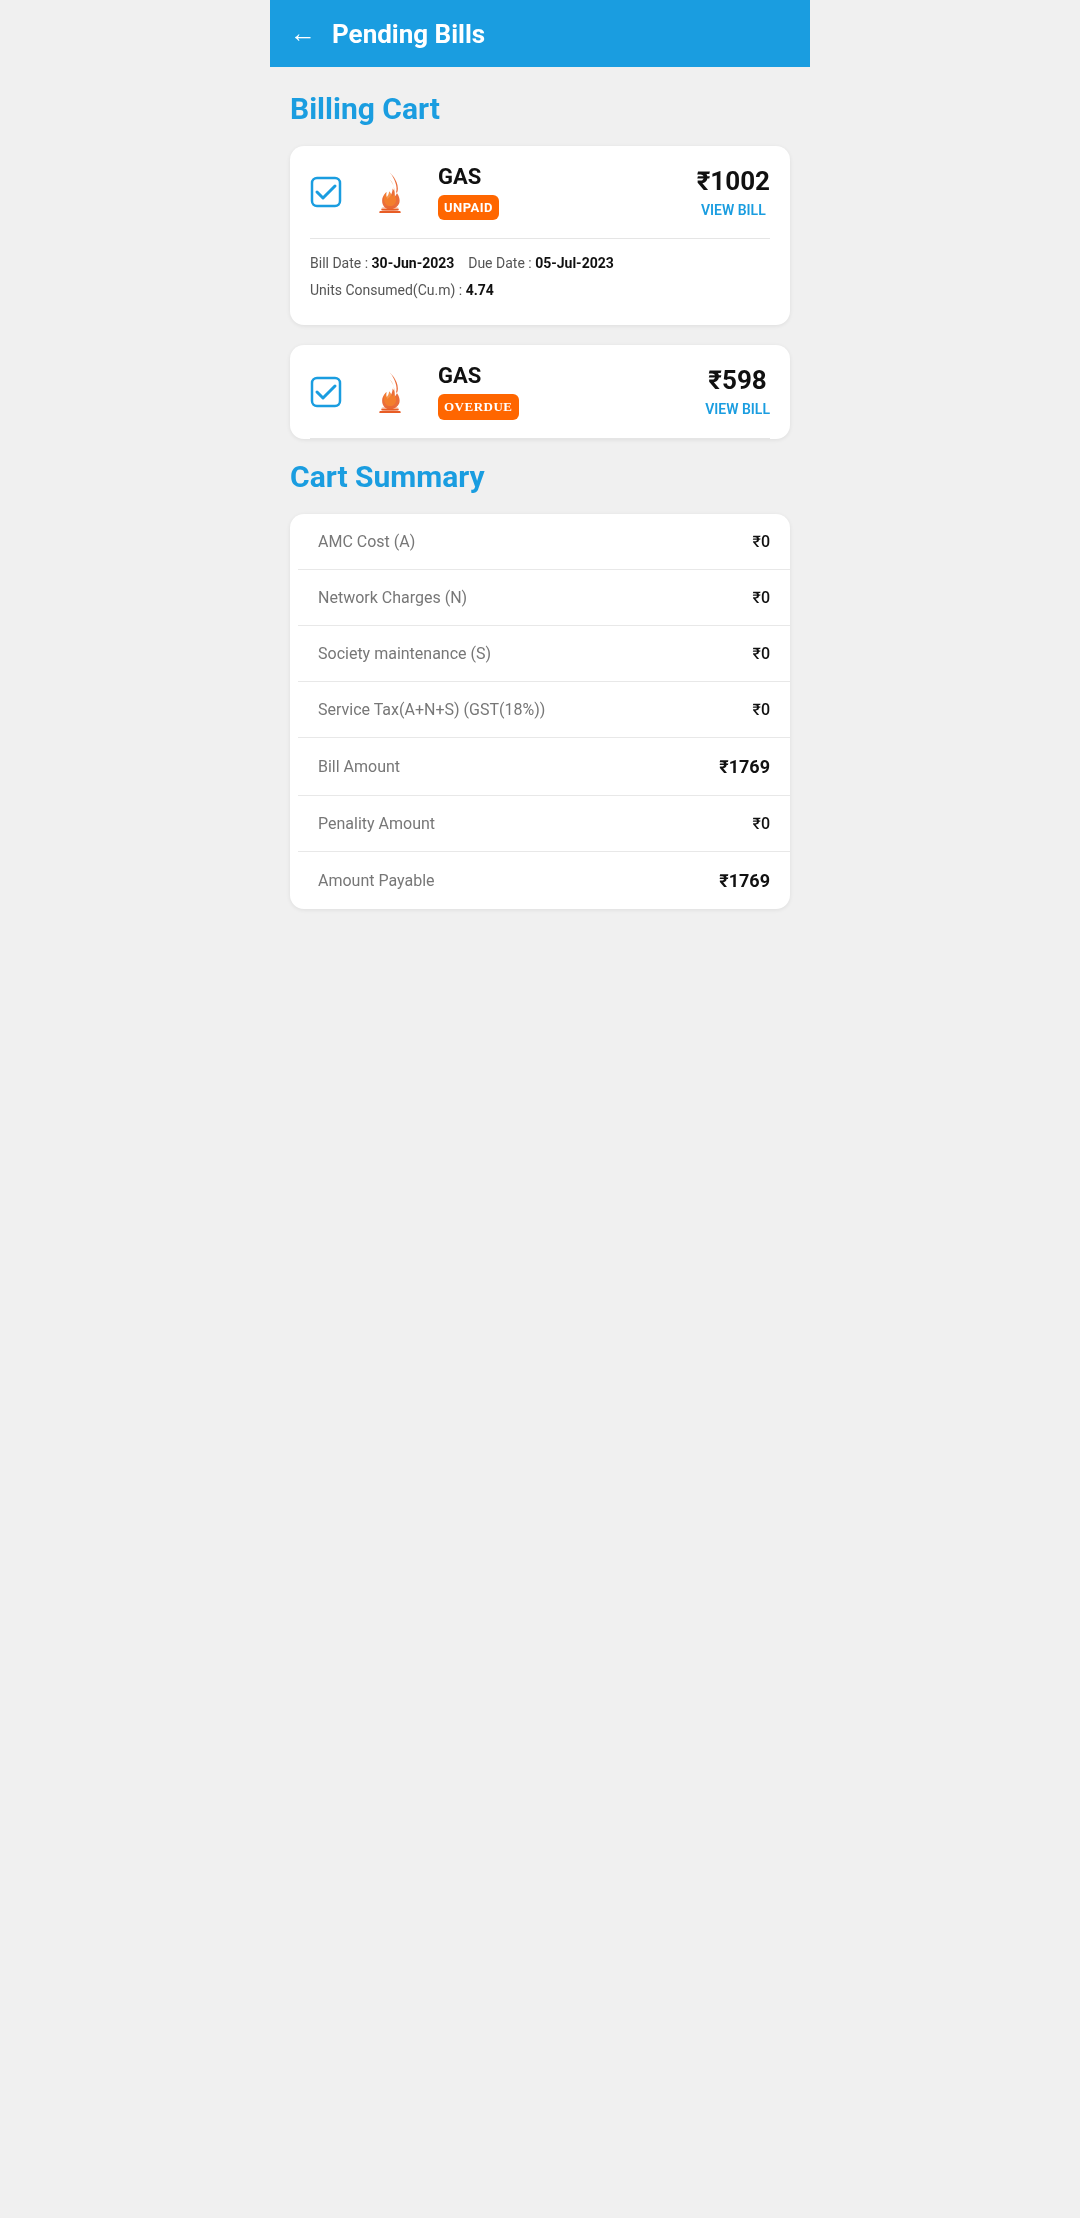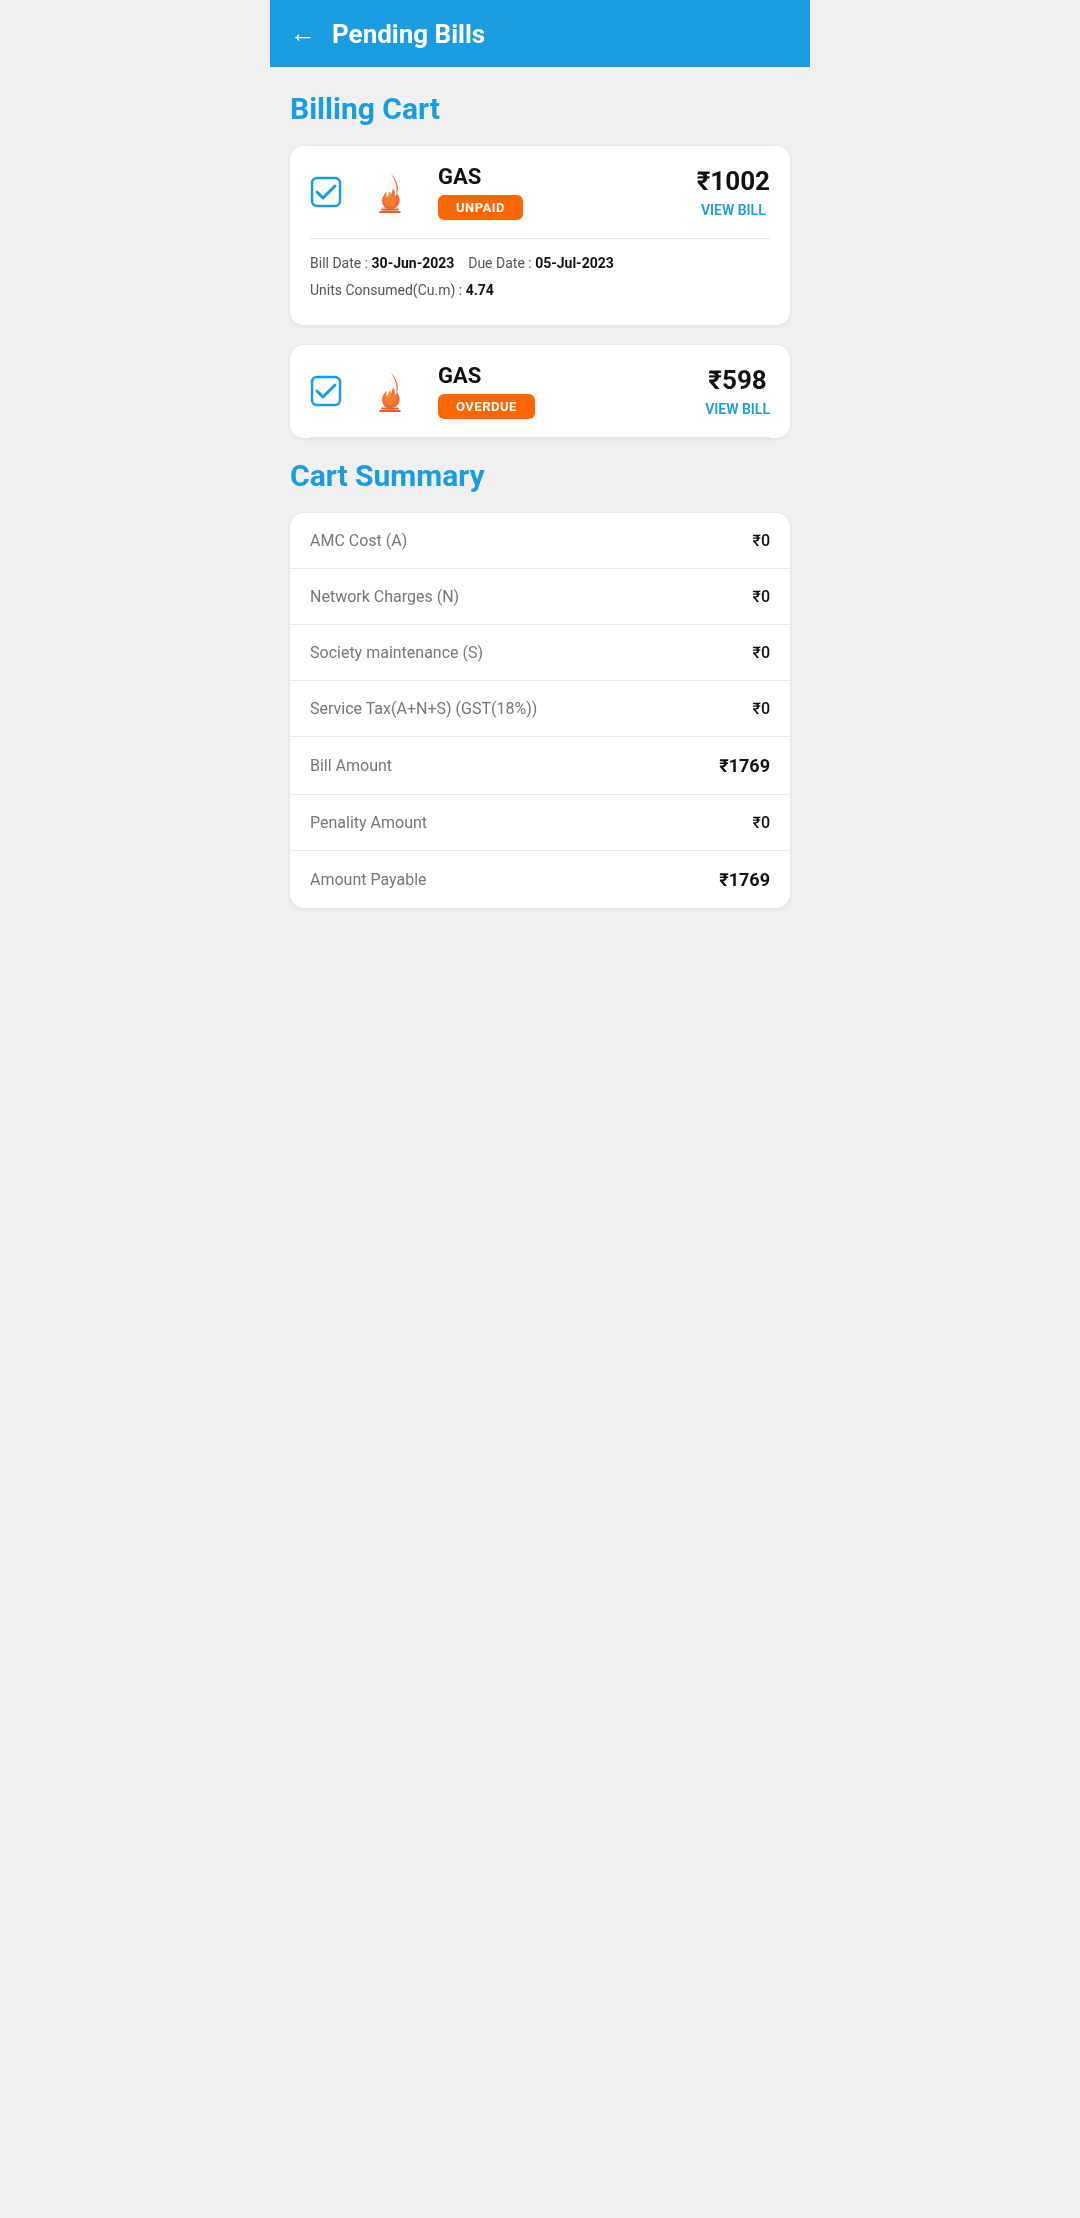--- a/index.html
+++ b/index.html
@@ -90,34 +90,35 @@
 
     .bill-card-name {
       font-size: 22px;
       font-weight: 700;
       color: #111;
       margin-bottom: 6px;
     }
 
     .status-badge {
       display: inline-block;
-      padding: 5px 18px;
+      padding: 5px 6px;
       border-radius: 6px;
       color: white;
       font-size: 13px;
       font-weight: 700;
       letter-spacing: 0.5px;
     }
 
     .status-unpaid {
       background: #ff6600;
     }
 
     .status-overdue {
       background: #ff6600;
+      font-family: Liberation Serif, serif;
     }
 
     .bill-card-right {
       text-align: center;
       flex-shrink: 0;
     }
 
     .bill-amount {
       font-size: 26px;
       font-weight: 700;
@@ -159,20 +160,21 @@
     
     .cart-summary-section {
       margin-top: 10px;
     }
 
     .summary-card {
       background: white;
       border-radius: 14px;
       overflow: hidden;
       box-shadow: 0 1px 4px rgba(0,0,0,0.08);
+      padding-left: 8px;
     }
 
     .summary-row {
       display: flex;
       align-items: center;
       justify-content: space-between;
       padding: 18px 20px;
       border-bottom: 1px solid #e8e8e8;
     }
 

